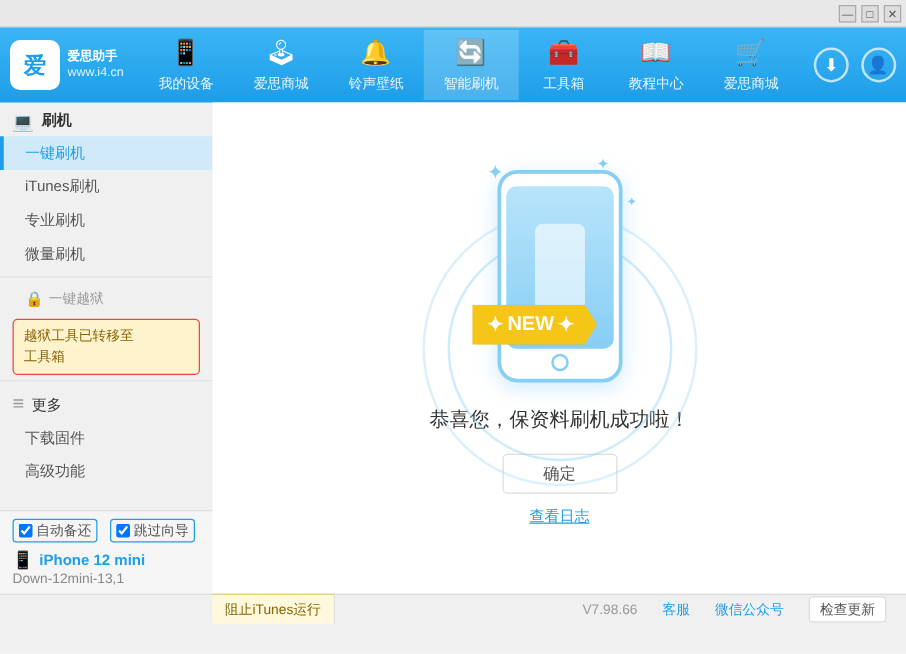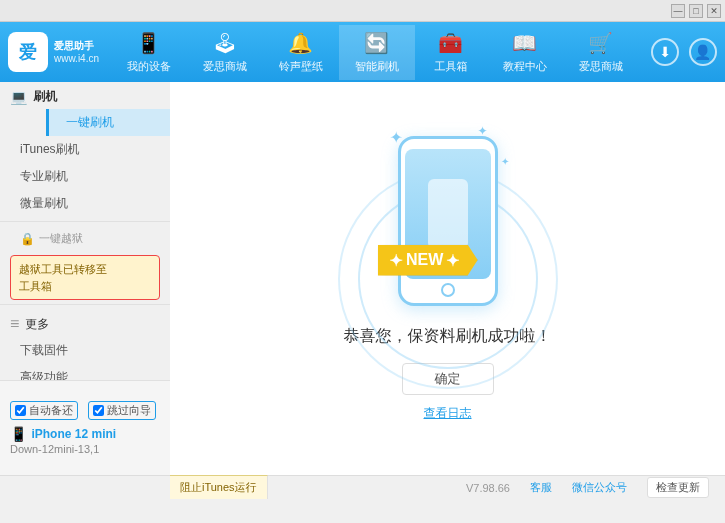--- a/index.html
+++ b/index.html
@@ -147,21 +147,20 @@
       padding: 5px 10px 5px 20px;
       font-size: 12px;
       color: #555;
       cursor: pointer;
     }
     .sidebar-item.active {
       background: #d0eaf9;
       color: #1e9de8;
       border-left: 3px solid #1e9de8;
       padding-left: 17px;
-      margin-left: 46px;
     }
 
     .sidebar-divider {
       height: 1px;
       background: #e0e0e0;
       margin: 4px 0;
     }
 
     .sidebar-lock-item {
       padding: 5px 10px 5px 20px;
@@ -369,21 +368,21 @@
     }
 
     .sidebar-scroll {
       flex: 1;
       overflow-y: auto;
     }
 
     .sidebar-bottom-fixed {
       border-top: 1px solid #e0e0e0;
       background: #f5f5f5;
-      padding: 20px 10px;
+      padding: 6px 10px;
     }
   </style>
 </head>
 <body>
 
 <div class="title-bar">
   <div class="title-bar-controls">
     <div class="title-btn">—</div>
     <div class="title-btn">□</div>
     <div class="title-btn">✕</div>

